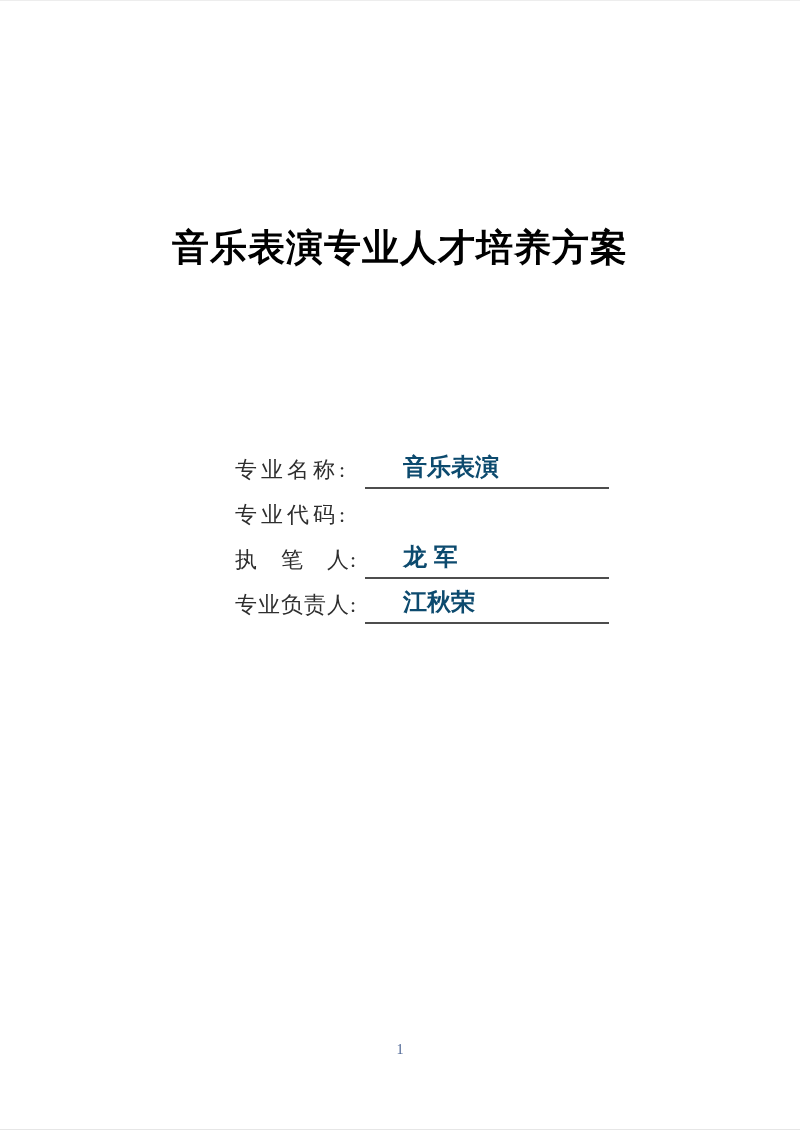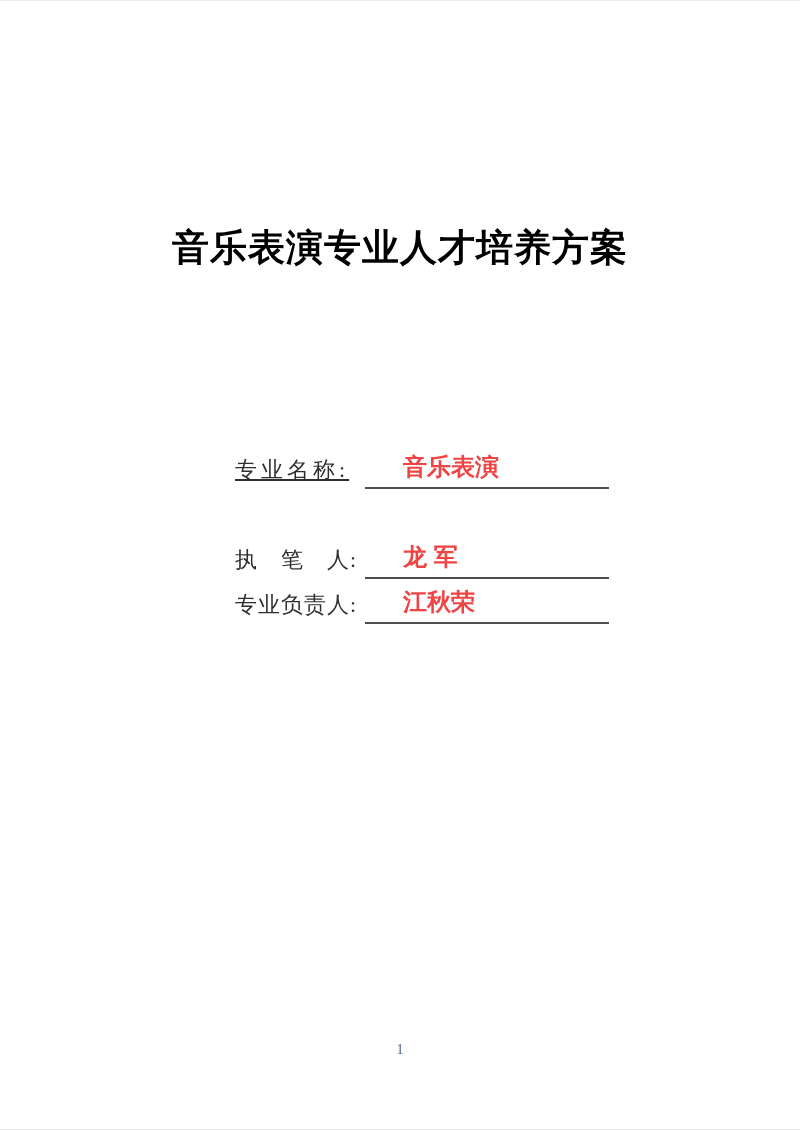--- a/index.html
+++ b/index.html
@@ -38,34 +38,34 @@
   .field-label {
     flex: 0 0 auto;
     width: 130px;
     font-size: 22px;
     font-weight: 400;
     color: #2e2e2e;
     padding-bottom: 4px;
     white-space: nowrap;
     font-family: "Liberation Serif", "DejaVu Serif", serif;
   }
-  .ls-wide  { letter-spacing: 4px; text-decoration: underline; }
+  .ls-wide  { letter-spacing: 4px; }
   .ls-tight { letter-spacing: 1px; }
   .field-line {
     flex: 0 0 auto;
     width: 206px;            
     padding-left: 38px;
     padding-bottom: 4px;
     border-bottom: 2px solid #4d4d4d;
     white-space: nowrap;
   }
   .val-cjk {
     font-size: 24px;
     font-weight: 700;
-    color: #ef4444;
+    color: #0c4a6e;
   }
   .val-num {
     font-size: 24px;
     font-weight: 400;
     color: #0a0a0a;
   }
   .page-number {
     position: absolute;
     left: 0;
     right: 0;
@@ -86,20 +86,21 @@
   <div class="cover-form">
 
     <div class="form-row">
       <div class="field-label ls-wide">专业名称:</div>
       <div class="field-line">
         <span class="val-cjk">音乐表演</span>
       </div>
     </div>
 
     <div class="form-row">
+      <div class="field-label ls-wide">专业代码:</div>
     </div>
 
     <div class="form-row">
       <div class="field-label ls-tight">执　笔　人:</div>
       <div class="field-line">
         <span class="val-cjk">龙 军</span>
       </div>
     </div>
 
     <div class="form-row">

